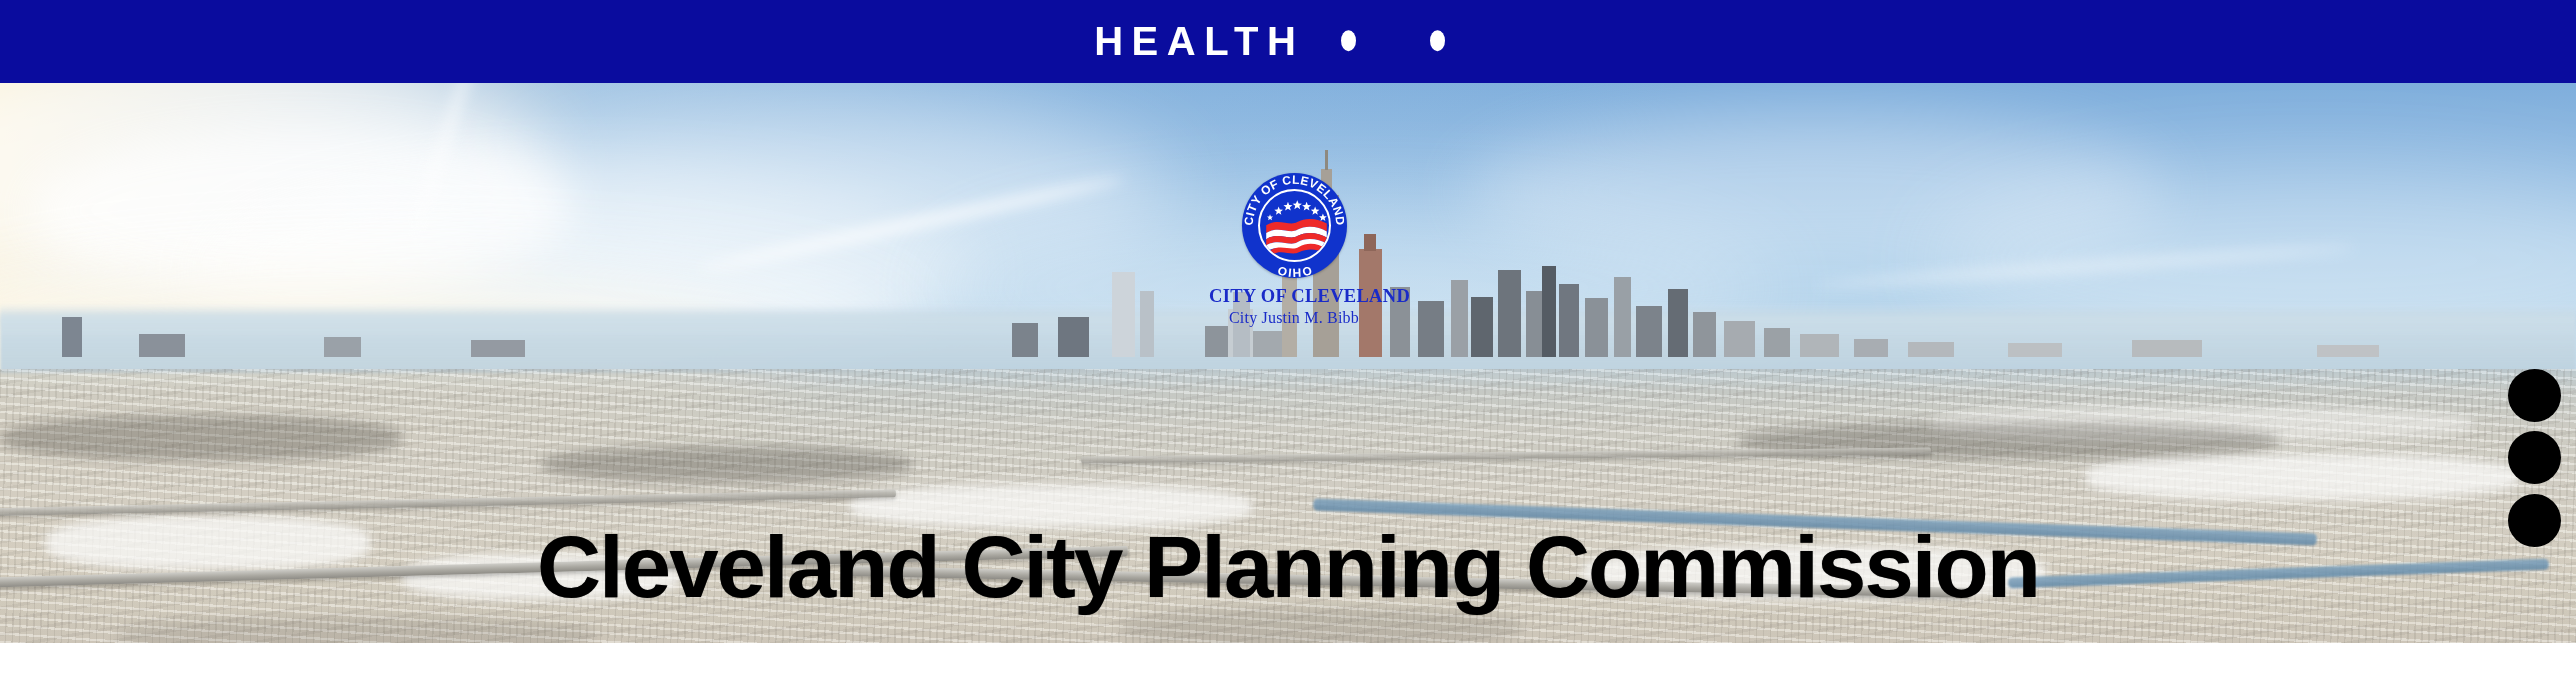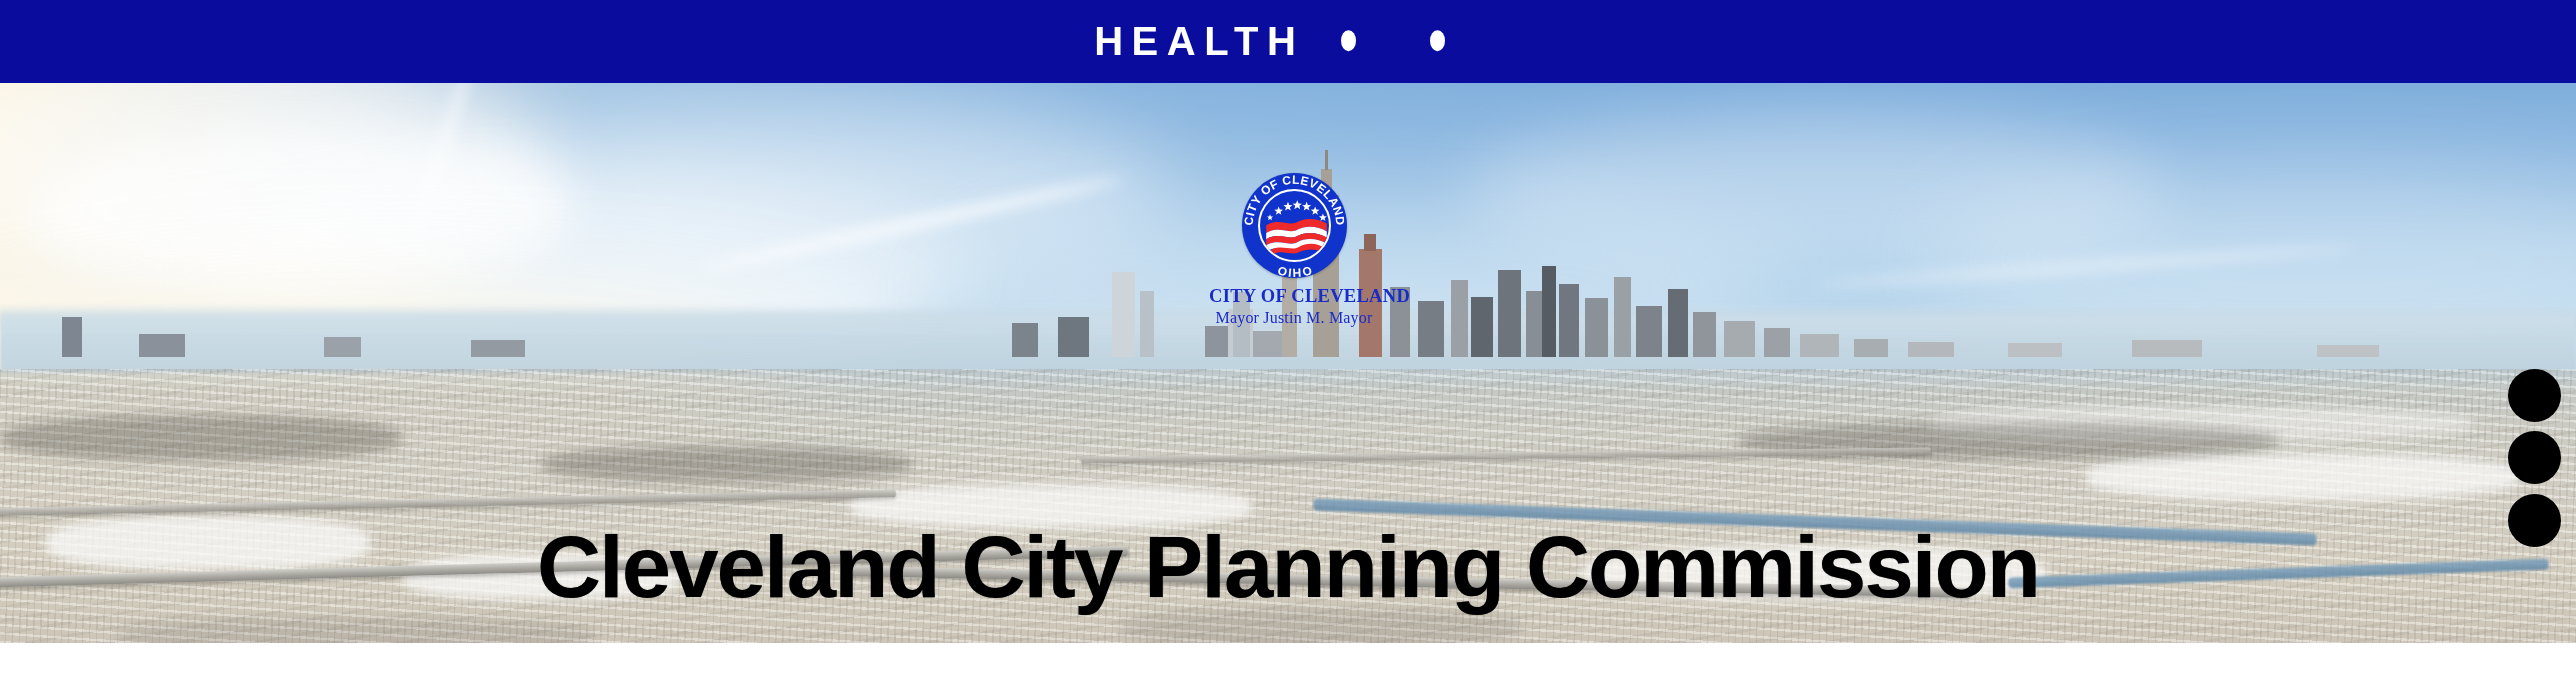--- a/index.html
+++ b/index.html
@@ -425,21 +425,21 @@
                 <path d="M8,62 C24,52 38,64 48,58 C60,51 76,54 86,60 L86,68 C76,62 60,59 48,66 C38,72 24,60 8,70 Z" fill="#EE2A2A"></path>
                 <path d="M8,70 C24,60 38,72 48,66 C60,59 76,62 86,68 L86,76 C76,70 60,67 48,74 C38,80 24,68 8,78 Z" fill="#FFFFFF"></path>
                 <path d="M14,76 C28,68 40,78 50,72 C62,65 76,68 84,74 L84,80 C74,75 62,73 50,79 C40,84 28,74 16,82 Z" fill="#EE2A2A"></path>
               </g>
             </svg>
           </div>
         </div>
       </div>
 
       <div id="seal-title">CITY OF CLEVELAND</div>
-      <div id="seal-sub">Mayor Justin M. Mayor</div>
+      <div id="seal-sub">City Justin M. Bibb</div>
     </div>
 
     <div id="hero-title">Cleveland City Planning Commission</div>
 
     <div id="social-rail">
 
       <a class="social-btn">
         <svg width="34" height="34" viewBox="0 0 44 44" xmlns="http://www.w3.org/2000/svg">
           <defs>
             <mask id="ytmask">

